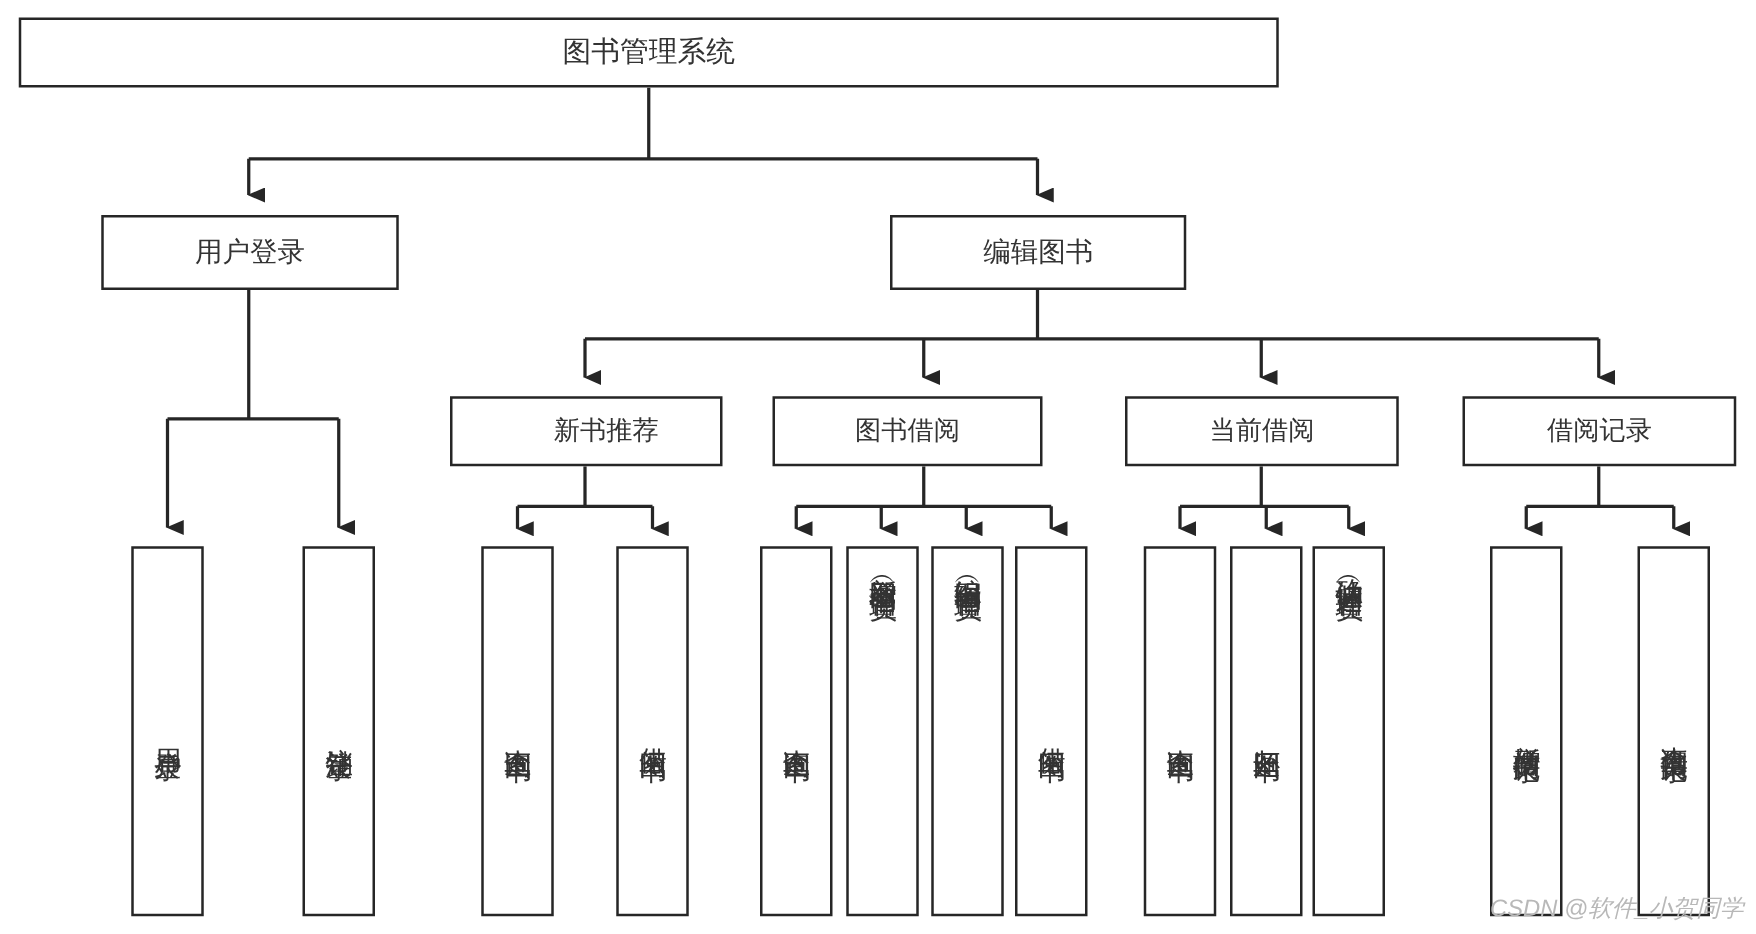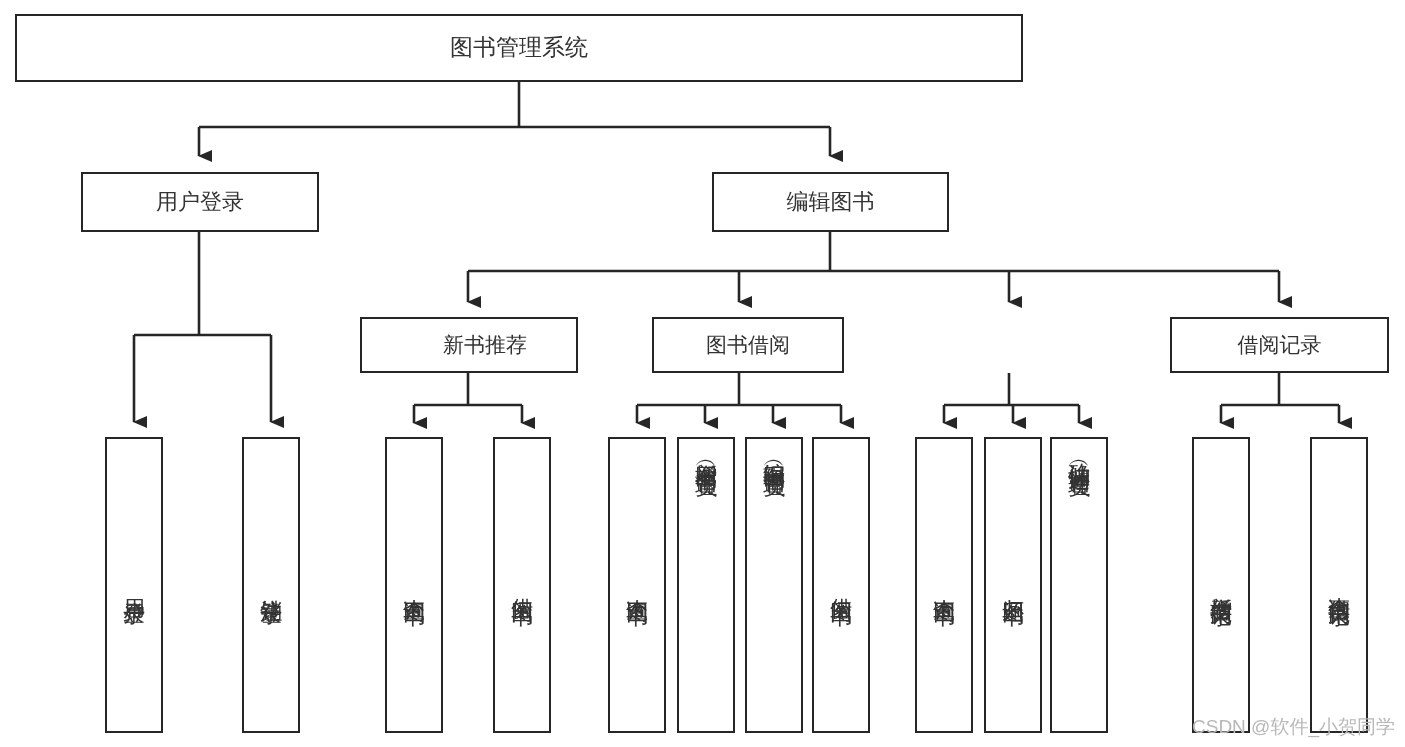--- a/index.html
+++ b/index.html
@@ -125,40 +125,43 @@
       <path d="M 1013 405 L 1013 423" marker-end="url(#arrowHead)"></path>
       <path d="M 1079 405 L 1079 423" marker-end="url(#arrowHead)"></path>
 
       <path d="M 1279 373 L 1279 405"></path>
       <path d="M 1221 405 L 1339 405"></path>
       <path d="M 1221 405 L 1221 423" marker-end="url(#arrowHead)"></path>
       <path d="M 1339 405 L 1339 423" marker-end="url(#arrowHead)"></path>
     </g>
   </svg>
 
-  <div class="node-box node-root" style="left:15px; top:14px; width:1008px; height:68px;">
+  <div class="node-box node-root" style="left:15px; top:14px; width:1008px; height:56px;">
     <span class="node-label">图书管理系统</span>
   </div>
 
   <div class="node-box node-level1" style="left:81px; top:172px; width:238px; height:60px;">
     <span class="node-label">用户登录</span>
   </div>
 
   <div class="node-box node-level1" style="left:712px; top:172px; width:237px; height:60px;">
     <span class="node-label">编辑图书</span>
   </div>
 
   <div class="node-box node-level2" style="left:360px; top:317px; width:218px; height:56px;padding-left:32px;">
     <span class="node-label">新书推荐</span>
   </div>
 
-  <div class="node-box node-level2" style="left:652px; top:317px; width:192px; height:56px;">
+  <div class="node-box node-level2" style="left:618px; top:317px; width:216px; height:56px;">
     <span class="node-label">图书借阅</span>
   </div>
 
+  <div class="node-box node-level2" style="left:900px; top:317px; width:219px; height:56px;">
+    <span class="node-label">当前借阅</span>
+  </div>
 
   <div class="node-box node-level2" style="left:1170px; top:317px; width:219px; height:56px;">
     <span class="node-label">借阅记录</span>
   </div>
 
   <div class="node-box node-leaf leaf-centered" style="left:105px; top:437px; width:58px; height:296px;">
     <span class="node-label">用户登录</span>
   </div>
 
   <div class="node-box node-leaf leaf-centered" style="left:242px; top:437px; width:58px; height:296px;">
@@ -202,15 +205,15 @@
   </div>
 
   <div class="node-box node-leaf leaf-centered" style="left:1192px; top:437px; width:58px; height:296px;">
     <span class="node-label">新增借阅记录</span>
   </div>
 
   <div class="node-box node-leaf leaf-centered" style="left:1310px; top:437px; width:58px; height:296px;">
     <span class="node-label">查询借阅记录</span>
   </div>
 
-  <div class="watermark" style="left:1192px; top:714px;">CSDN @软件_小贺同学</div>
+  <div class="watermark" style="left:1192px; top:714px;font-style:italic;">CSDN @软件_小贺同学</div>
 
 </div>
 
 </body></html>

